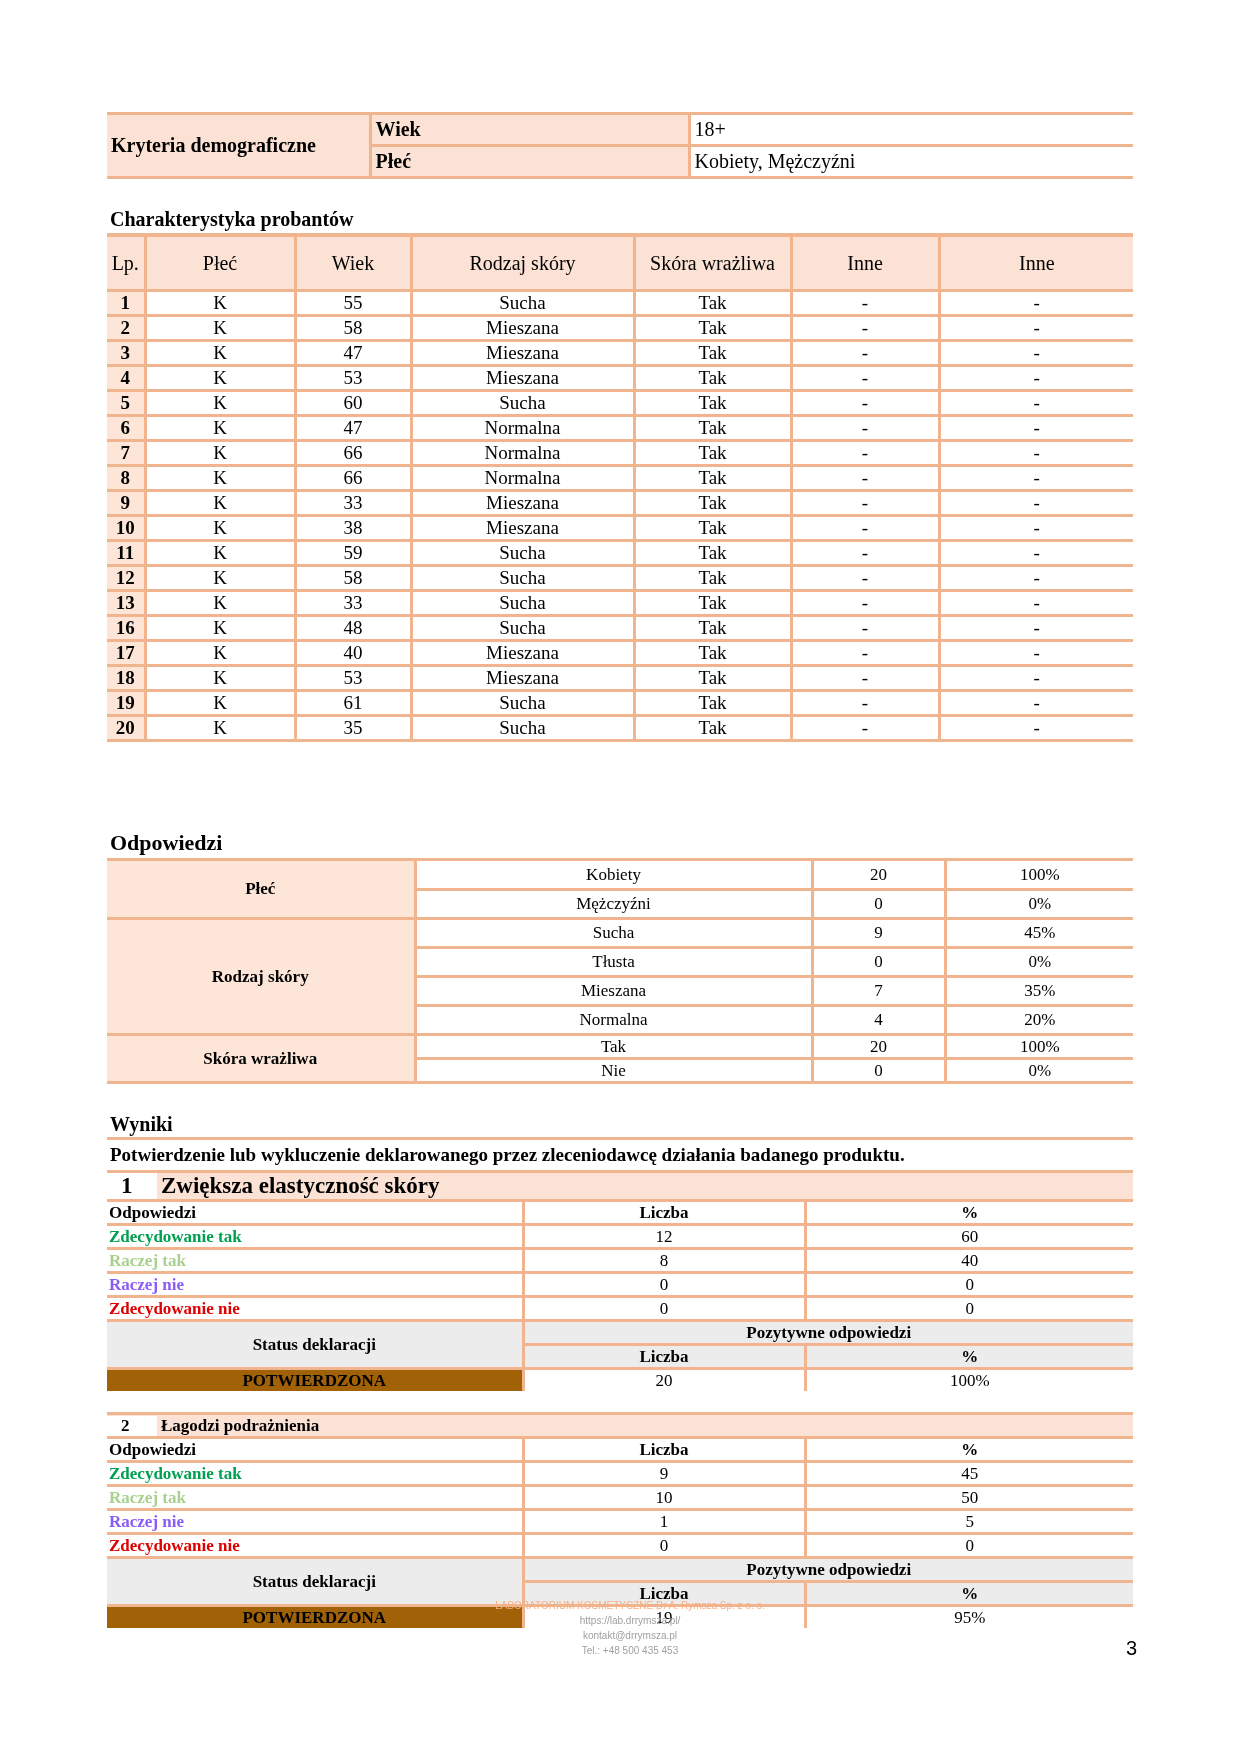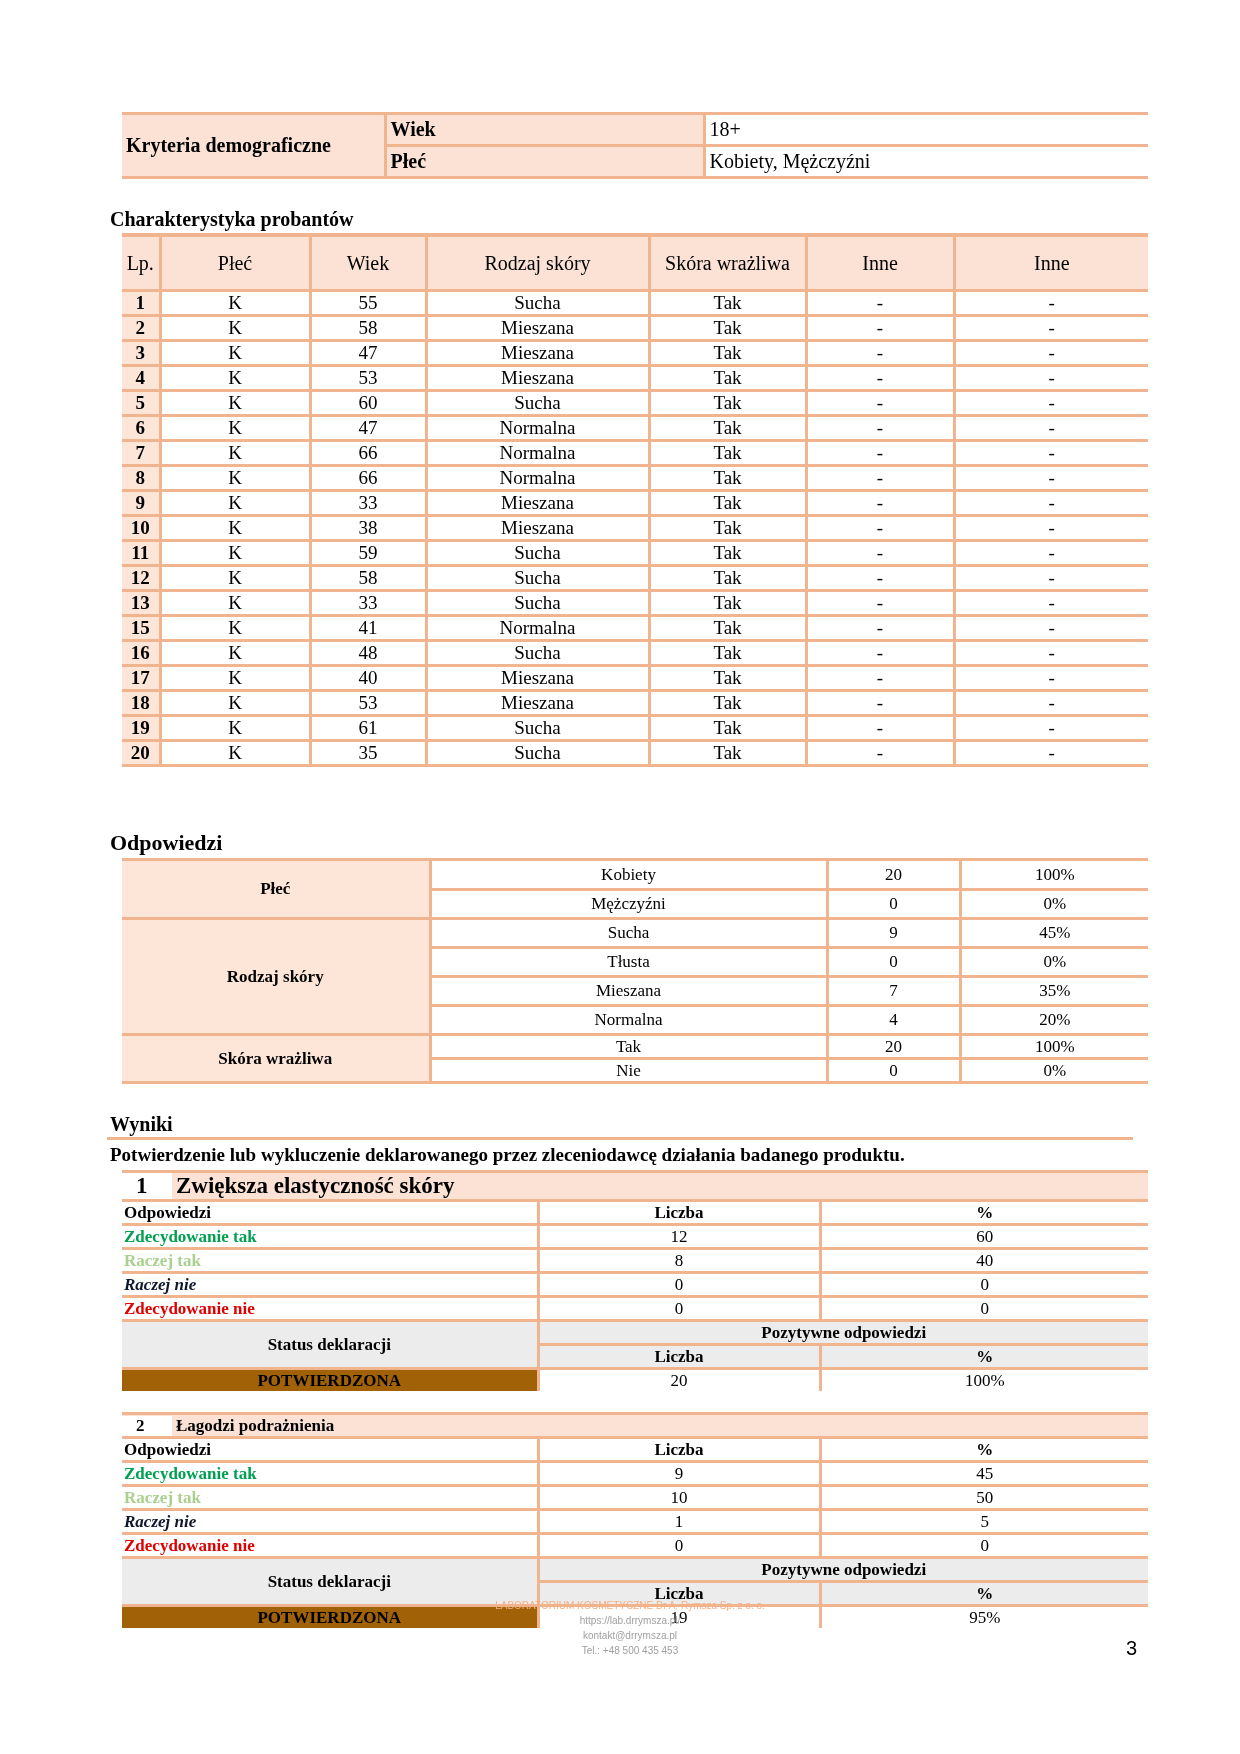--- a/index.html
+++ b/index.html
@@ -1,19 +1,19 @@
 <!DOCTYPE html>
 <html><head>
 <meta charset="utf-8">
 <style>
   html, body { margin:0; padding:0; background:#ffffff; }
   body { width:1240px; height:1754px; position:relative; overflow:hidden;
          font-family:"Liberation Serif", serif; color:#000; }
   .abs { position:absolute; }
-  table { border-collapse:collapse; table-layout:fixed;margin-left:15px; }
+  table { border-collapse:collapse; table-layout:fixed; }
   td, th { padding:0; font-weight:normal; }
   .peach { background:#fbe2d5; }
   .peach2 { background:#fde6d8; }
   .grey { background:#ececec; }
   .green { background:#a16207; }
   .b { font-weight:bold; }
   .c { text-align:center; }
   .l { text-align:left; padding-left:4px; }
 
   
@@ -38,21 +38,21 @@
 
   #t-wyn { left:110px; top:1113px; font-size:20px; }
   #wyn-rule { left:107px; top:1137px; width:1026px; height:3px; background:#f0b48f; }
   #t-potw { left:110px; top:1144px; font-size:19px; font-weight:bold; }
 
   .claim { left:107px; width:1026px; }
   .claim td { font-size:17px; height:21px; border-bottom:3px solid #f0b48f; }
   .claim td.v { border-left:3px solid #f0b48f; }
   .claim .hdr td { border-top:3px solid #f0b48f; }
   .lbl { font-weight:bold; padding-left:2px; }
-  .dt { color:#00a050; } .rt { color:#a9d08e; } .rn { color:#0f172a;font-style:italic; } .dn { color:#e00000; }
+  .dt { color:#00a050; } .rt { color:#a9d08e; } .rn { color:#8b5cf6; } .dn { color:#e00000; }
 
   #footer { left:480px; top:1598px; width:300px; text-align:center; font-family:"Liberation Sans", sans-serif; font-size:10px; line-height:15px; color:#a0a0a0; }
   #footer .co { color:#f4b084; }
   #pagenum { left:1126px; top:1637px; font-family:"Liberation Sans", sans-serif; font-size:20px; }
 </style>
 </head>
 <body>
 
 <table id="demo" class="abs">
   <colgroup>
@@ -208,29 +208,20 @@
       <tr>
         <td class="c peach2 b">13</td>
         <td class="c">K</td>
         <td class="c">33</td>
         <td class="c">Sucha</td>
         <td class="c">Tak</td>
         <td class="c">-</td>
         <td class="c">-</td>
       </tr>
       <tr>
-        <td class="c peach2 b">15</td>
-        <td class="c">K</td>
-        <td class="c">41</td>
-        <td class="c">Normalna</td>
-        <td class="c">Tak</td>
-        <td class="c">-</td>
-        <td class="c">-</td>
-      </tr>
-      <tr>
         <td class="c peach2 b">16</td>
         <td class="c">K</td>
         <td class="c">48</td>
         <td class="c">Sucha</td>
         <td class="c">Tak</td>
         <td class="c">-</td>
         <td class="c">-</td>
       </tr>
       <tr>
         <td class="c peach2 b">17</td>

